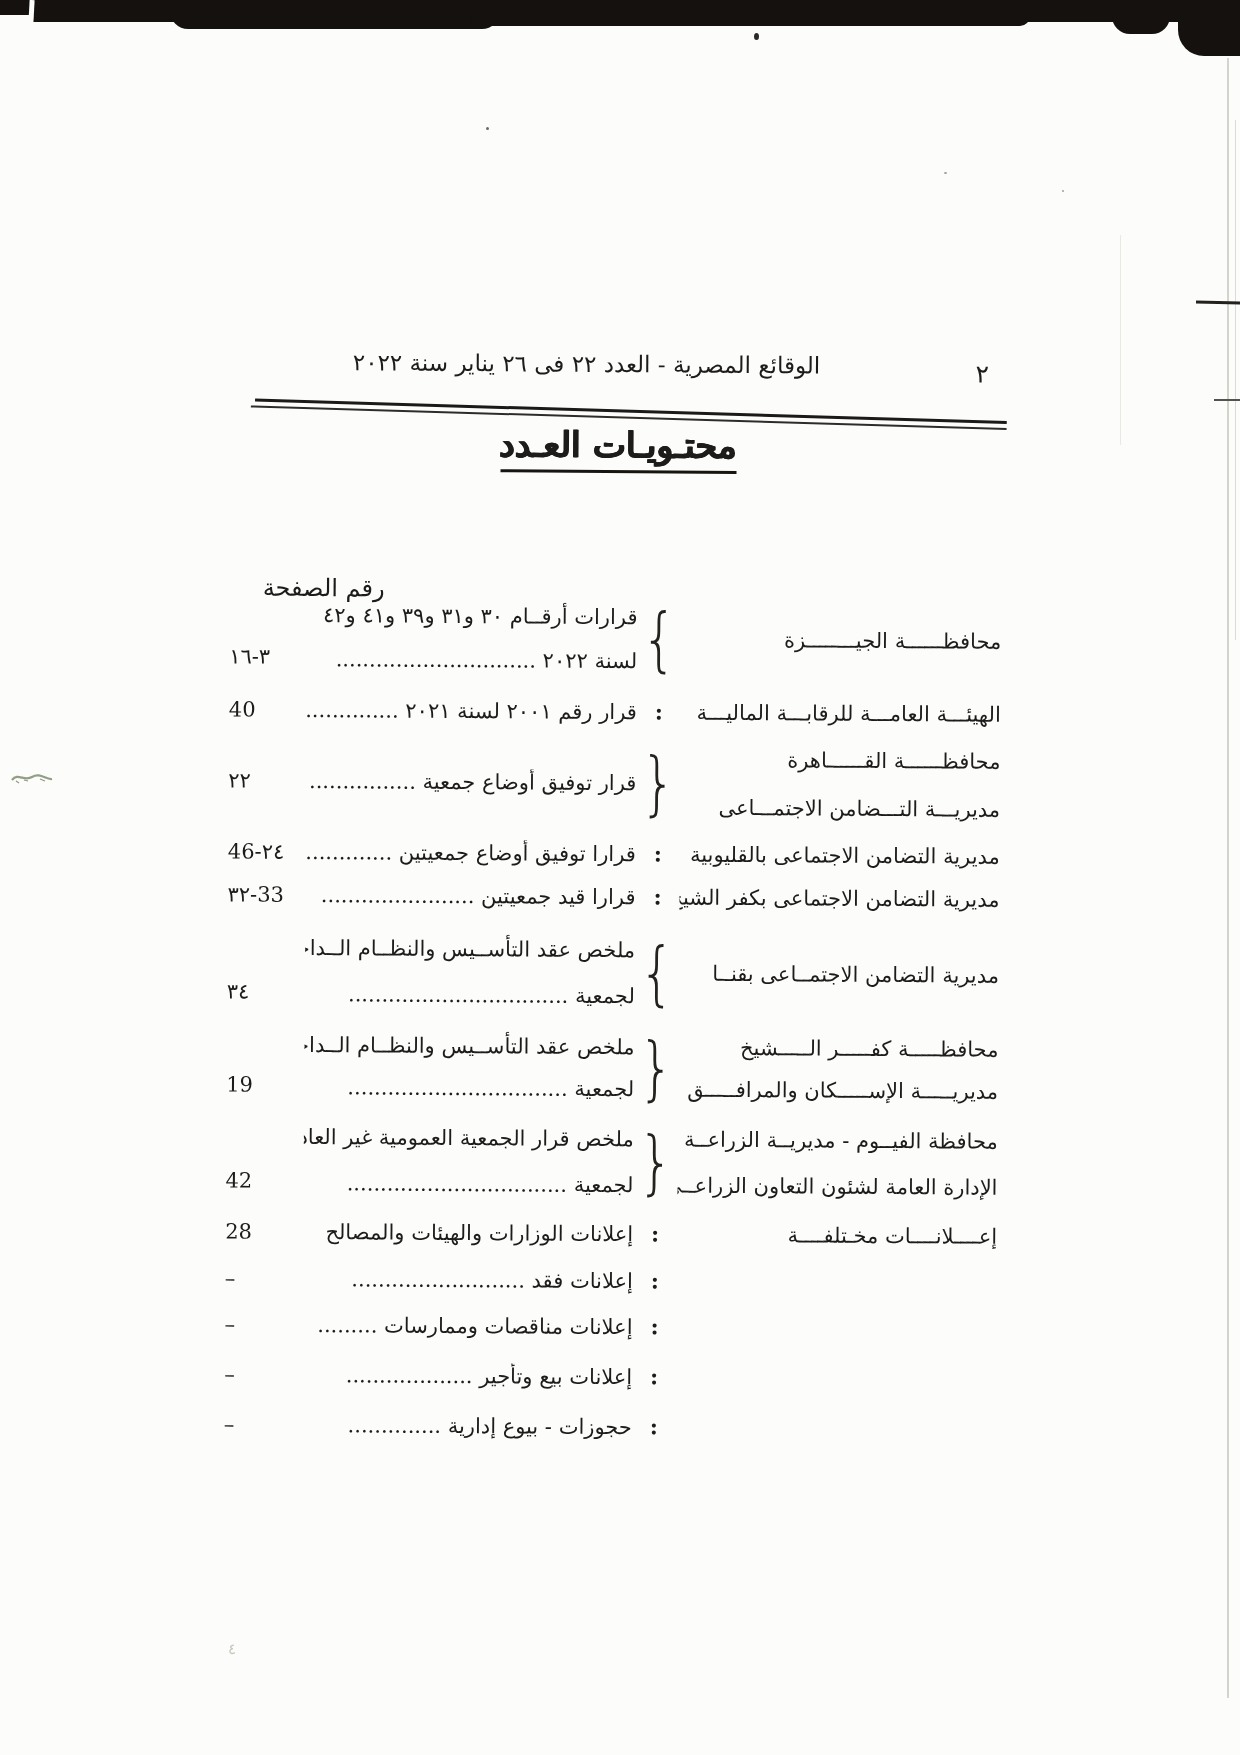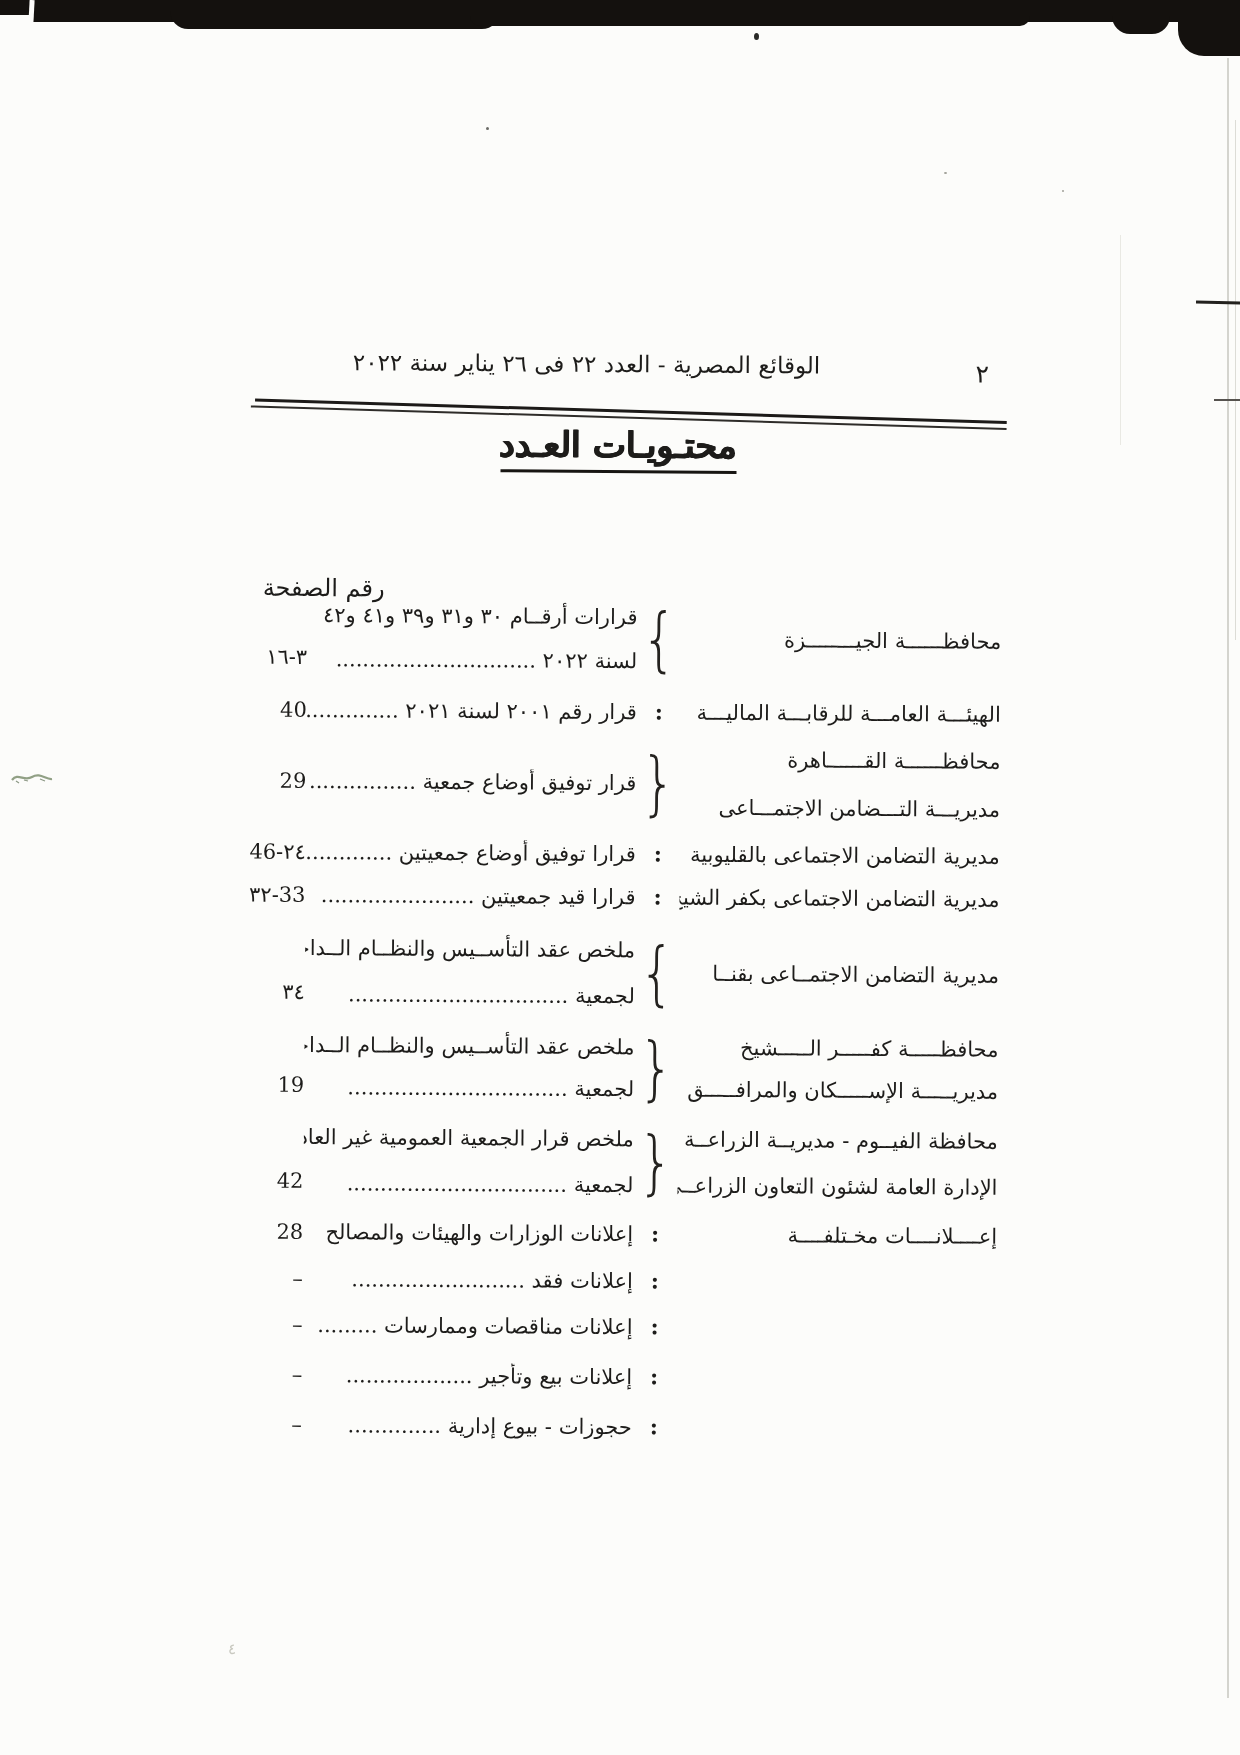--- a/index.html
+++ b/index.html
@@ -59,21 +59,21 @@
 
   
   .row{
     position:absolute;right:237px;width:772px;
     display:flex;direction:rtl;align-items:center;
     font-size:21px;line-height:1.25;
   }
   .col-entity{width:320px;flex:none;display:flex;flex-direction:column;text-align:right;white-space:nowrap;overflow:hidden;}
   .col-sep{width:44px;flex:none;text-align:center;align-self:stretch;display:flex;align-items:center;justify-content:center;}
   .col-content{flex:1;display:flex;flex-direction:column;text-align:right;white-space:nowrap;overflow:hidden;min-width:0;}
-  .col-page{width:78px;flex:none;text-align:right;direction:rtl;white-space:nowrap;}
+  .col-page{width:78px;flex:none;text-align:left;direction:rtl;white-space:nowrap;}
   .v-center{justify-content:center;}
   .v-between{justify-content:space-between;align-self:stretch;padding:2px 0;}
   .brace{font-family:"DejaVu Sans","Liberation Sans",sans-serif;font-size:56px;font-weight:200;transform:scaleY(1.25);color:#24221f;}
   .colon{font-size:22px;font-weight:bold;}
   .pg-low{align-self:flex-end;padding-bottom:4px;}
 </style>
 </head>
 <body>
 
 <div class="sheet">
@@ -149,21 +149,21 @@
       <div class="col-entity v-between">
         <div>محافظــــــة القــــــاهرة</div>
         <div>مديريـــة التـــضامن الاجتمـــاعى</div>
       </div>
       <div class="col-sep">
           <span class="brace">{</span>
         </div>
       <div class="col-content v-center">
         <div>قرار توفيق أوضاع جمعية ................</div>
       </div>
-      <div class="col-page">29</div>
+      <div class="col-page">٢٢</div>
     </div>
 
     <div class="row" style="top:835px;height:38px">
       <div class="col-entity v-center">
         <div>مديرية التضامن الاجتماعى بالقليوبية</div>
       </div>
       <div class="col-sep">
           <span class="colon">:</span>
         </div>
       <div class="col-content v-center">

